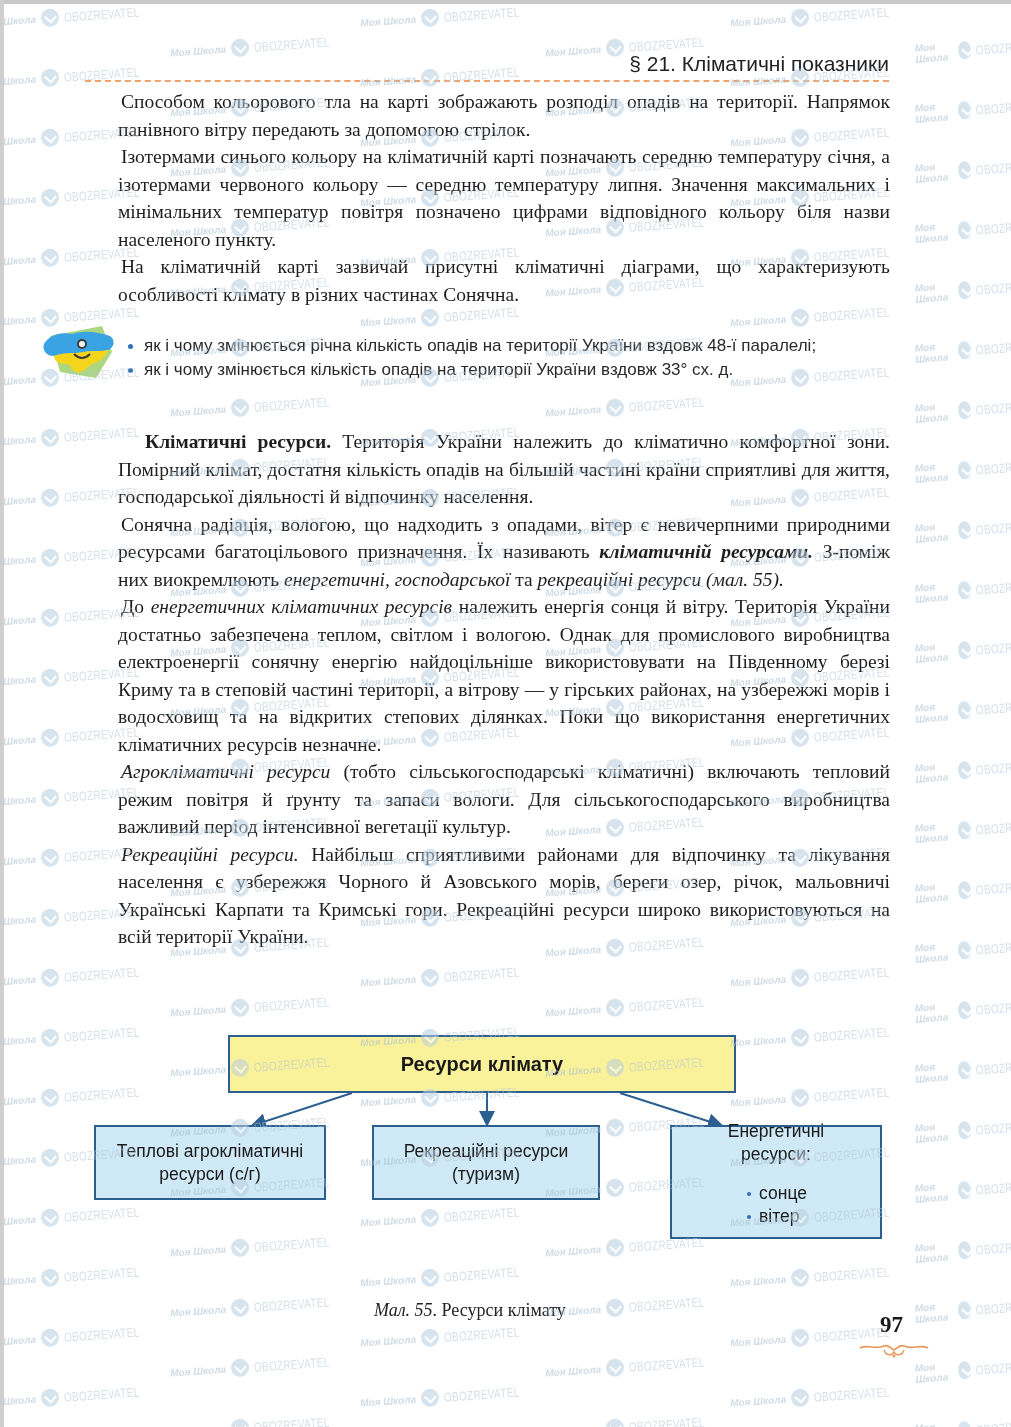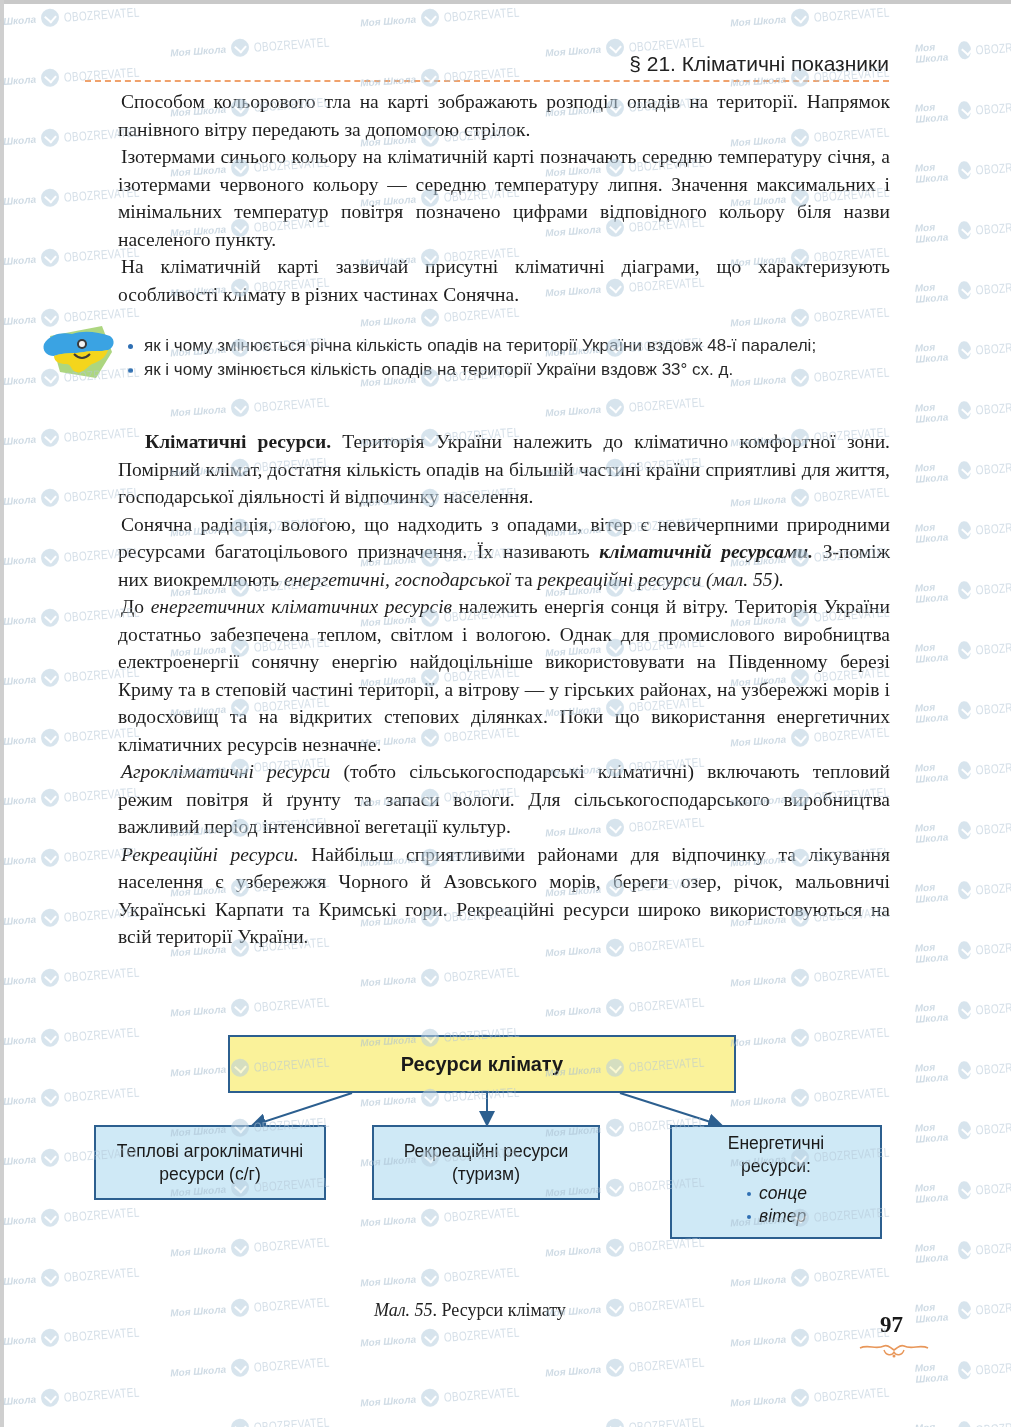--- a/index.html
+++ b/index.html
@@ -41,21 +41,21 @@
 
   
   .diagram { position: absolute; left: 90px; top: 1033px; width: 800px; height: 210px; }
   .diagram svg { position: absolute; left: 0; top: 0; }
   .box { position: absolute; border: 2px solid #2c5f8f; box-sizing: border-box; display: flex; align-items: center; justify-content: center; text-align: center; font-family: "Liberation Sans", sans-serif; color: #1a1a1a; }
   .box-root { left: 138px; top: 2px; width: 508px; height: 58px; background: #faf29a; font-weight: bold; font-size: 20px; }
   .box-child { background: #cfe9f6; font-size: 17.5px; line-height: 23px; }
   .box-1 { left: 4px; top: 92px; width: 232px; height: 75px; }
   .box-2 { left: 282px; top: 92px; width: 228px; height: 75px; }
   .box-3 { left: 580px; top: 92px; width: 212px; height: 114px; flex-direction: column; }
-  .box-3 ul { list-style: none; margin: 4px; padding: 0; text-align: left; font-style: italic; }
+  .box-3 ul { list-style: none; margin: 16px; padding: 0; text-align: left; }
   .box-3 li { position: relative; padding-left: 14px; }
   .box-3 li::before { content: ""; position: absolute; left: 2px; top: 10px; width: 4px; height: 4px; border-radius: 50%; background: #2f6fb3; }
 
   .caption { position: absolute; left: 374px; top: 1300px; font-size: 18px; color: #222; }
   .pageno { position: absolute; left: 880px; top: 1312px; font-size: 23px; font-weight: bold; color: #1a1a1a; }
   .ornament { position: absolute; left: 858px; top: 1340px; }
 </style>
 </head>
 <body>
 

